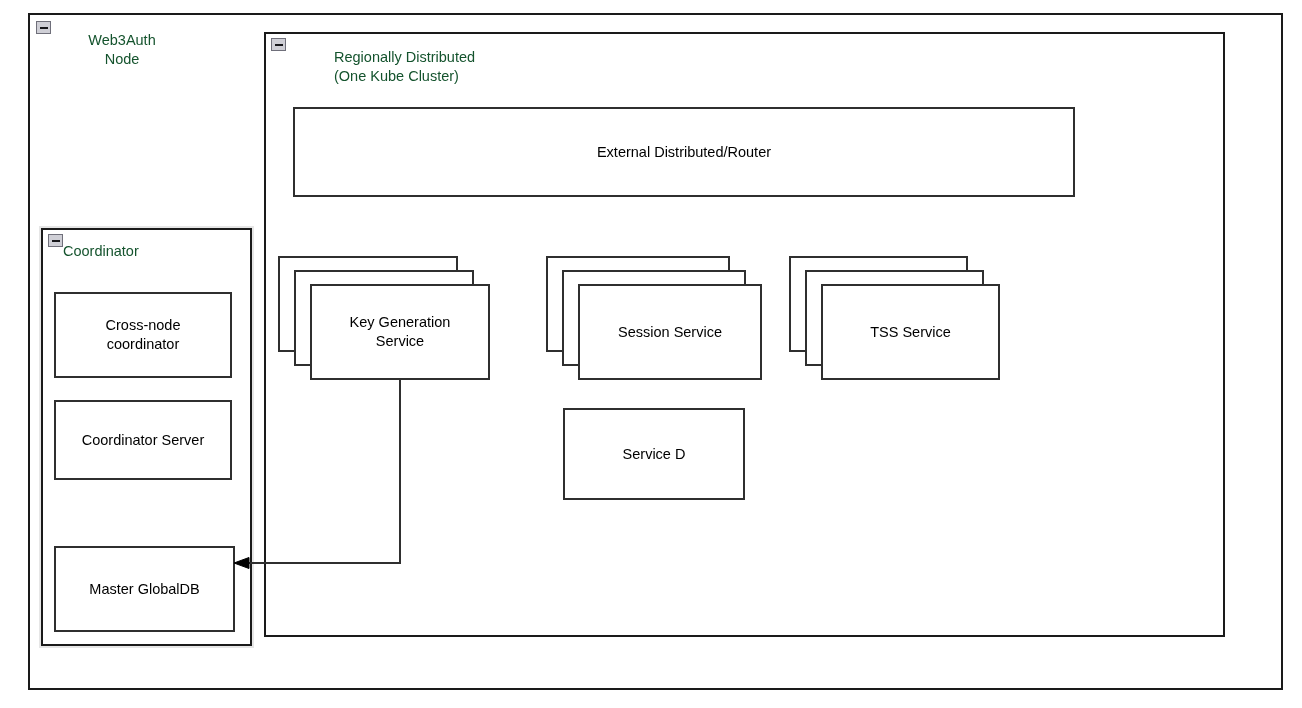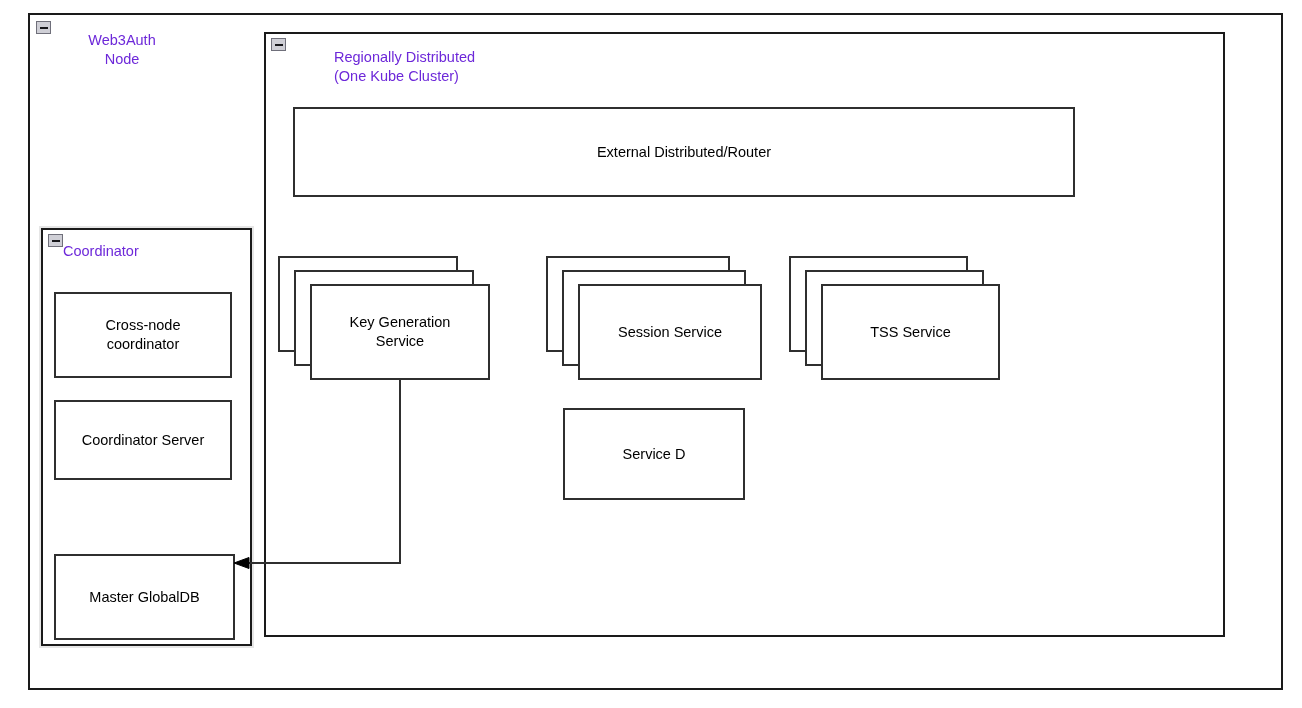--- a/index.html
+++ b/index.html
@@ -55,21 +55,21 @@
     width: 8px;
     height: 2px;
     background: #17171b;
   }
 
   
   .corner-label {
     position: absolute;
     font-size: 14.5px;
     line-height: 19px;
-    color: #6d28d9;
+    color: #14532d;
     text-align: center;
     white-space: pre-line;
     pointer-events: none;
   }
   .box-label {
     position: absolute;
     left: 0;
     right: 0;
     top: 50%;
     transform: translateY(-50%);
@@ -124,21 +124,21 @@
 
   <div class="box" style="left:54px; top:292px; width:178px; height:86px;padding-left:13px;">
     <div class="box-label">Cross-node
 coordinator</div>
   </div>
 
   <div class="box" style="left:54px; top:400px; width:178px; height:80px;">
     <div class="box-label">Coordinator Server</div>
   </div>
 
-  <div class="box" style="left:54px; top:546px; width:181px; height:86px;margin-top:8px;">
+  <div class="box" style="left:54px; top:546px; width:181px; height:86px;">
     <div class="box-label">Master GlobalDB</div>
   </div>
 
   <div class="container-box" style="left:264px; top:32px; width:961px; height:605px;"></div>
 
   <div class="collapse-icon" style="left:271px; top:38px;"></div>
 
   <div class="corner-label" style="left:290px; top:48px; width:210px; text-align:left;margin-left:44px;">Regionally Distributed
 (One Kube Cluster)</div>
 

